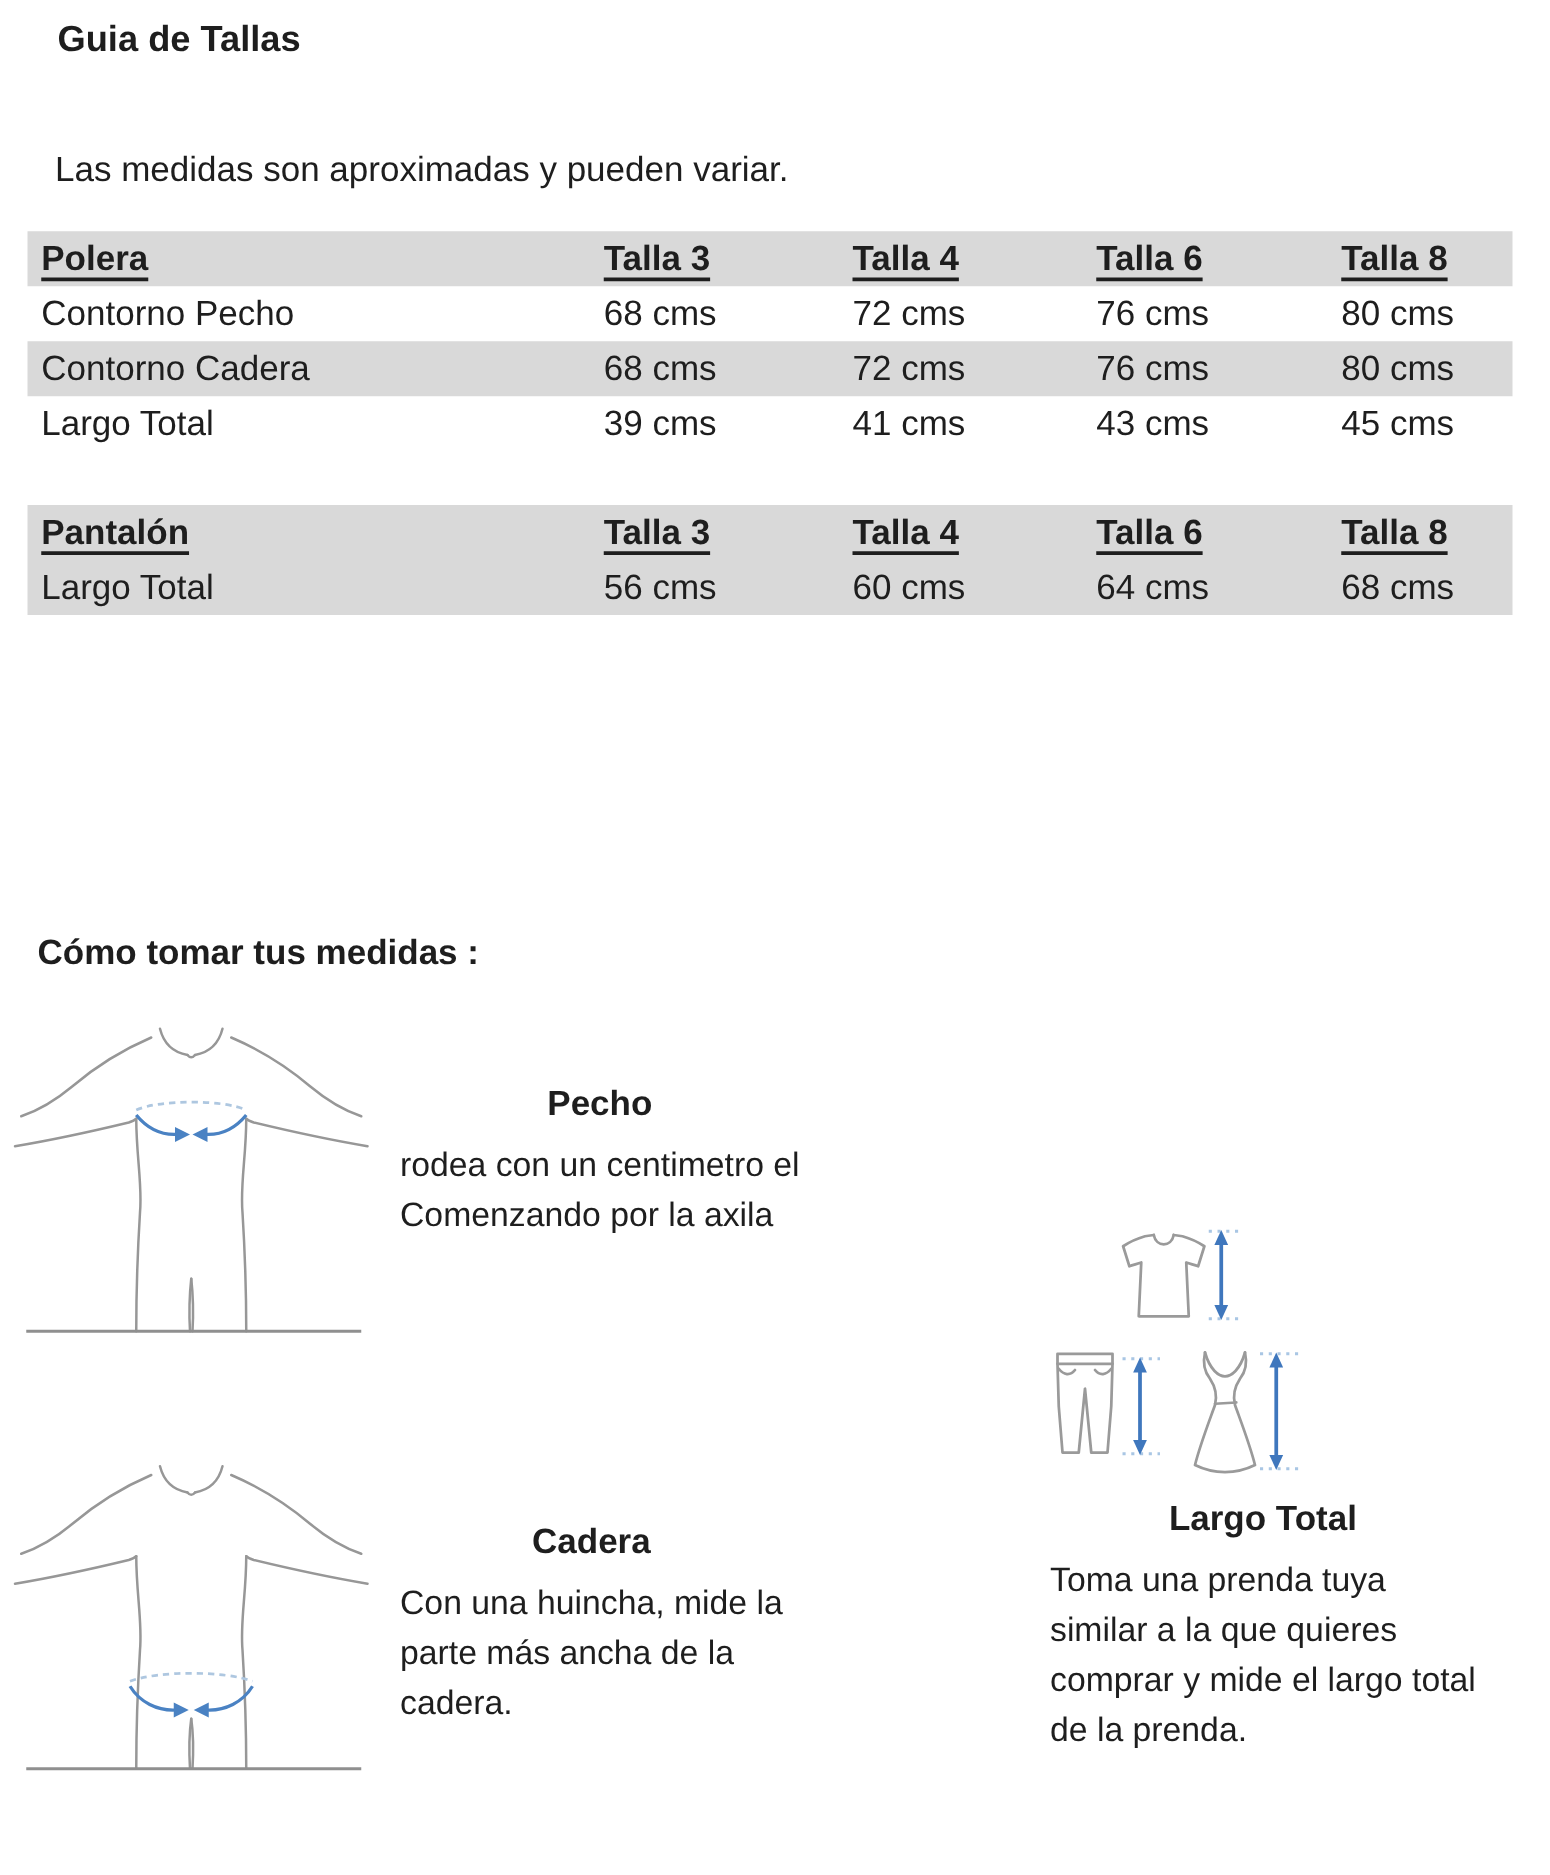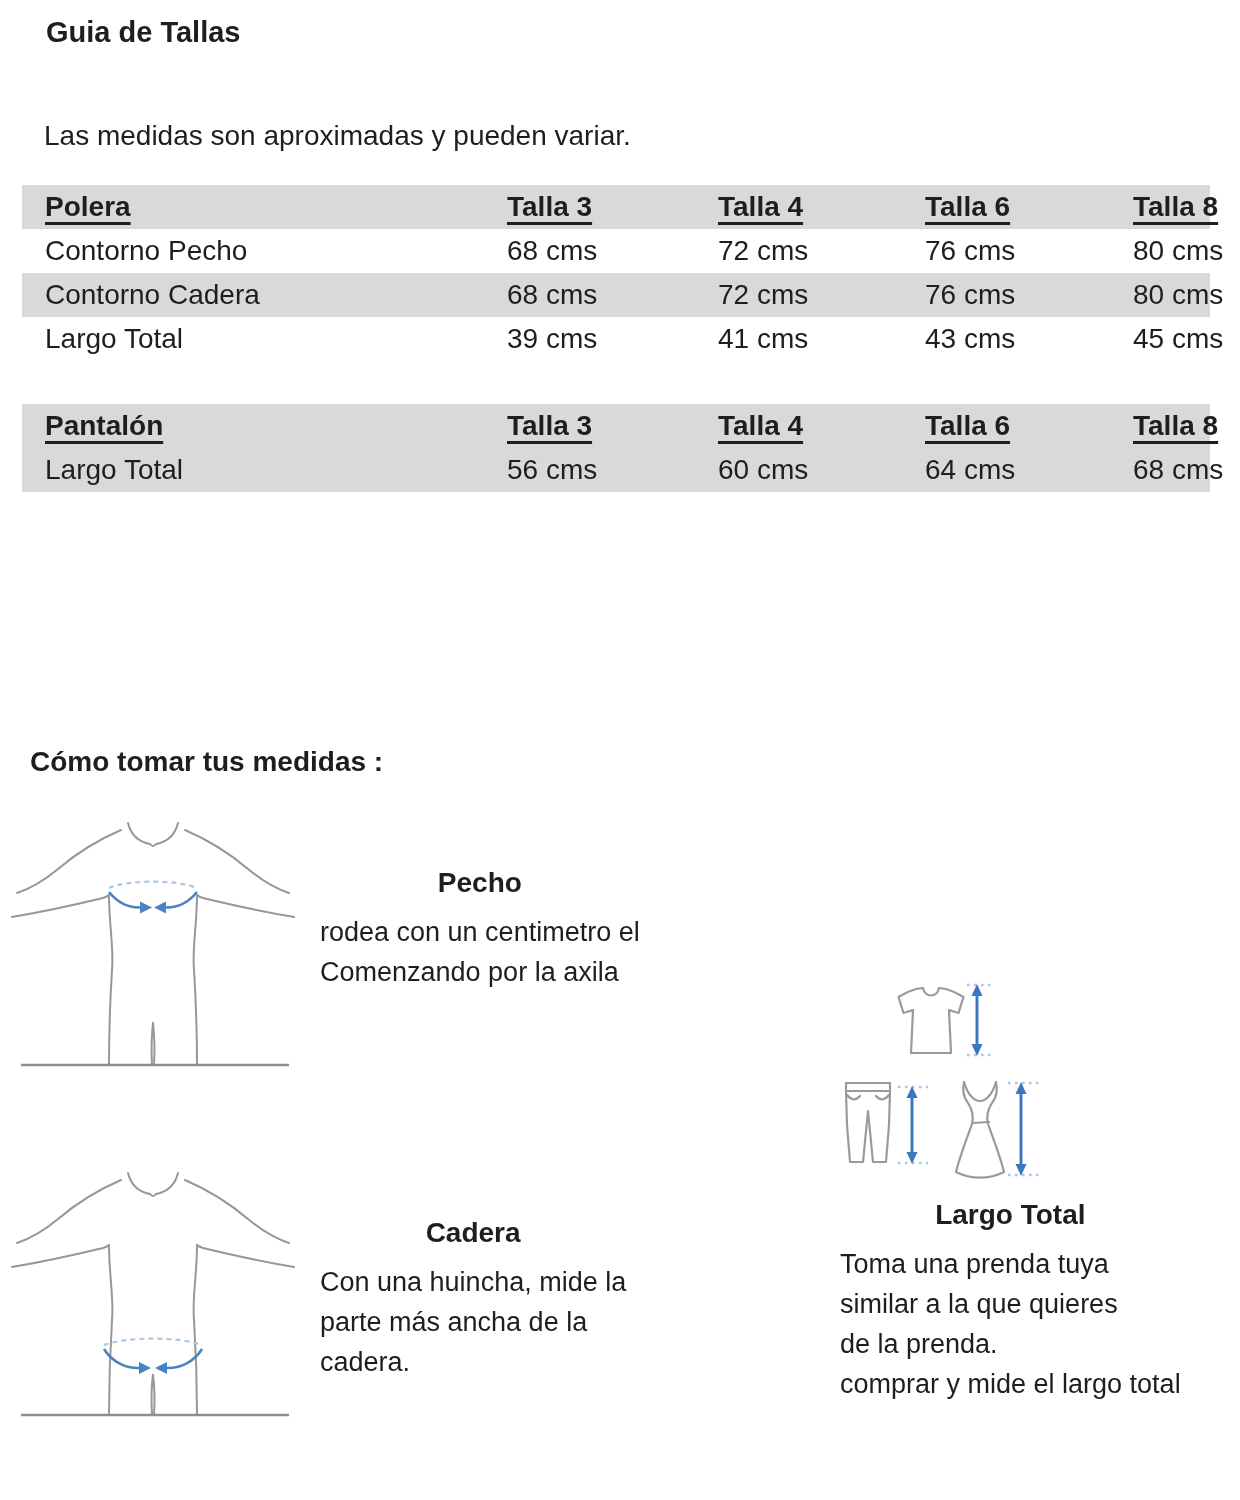--- a/index.html
+++ b/index.html
@@ -3,21 +3,21 @@
 <meta charset="utf-8">
 <style>
   html,body{margin:0;padding:0;background:#fff;}
   .page{position:relative;width:1240px;height:1500px;background:#ffffff;
         font-family:"Liberation Sans","DejaVu Sans",sans-serif;color:#1e1e1e;overflow:hidden;}
   .title{position:absolute;left:46px;top:16px;font-size:29px;font-weight:bold;margin:0;}
   .subtitle{position:absolute;left:30px;top:106px;font-size:28px;margin:14px;}
   .sizetable{position:absolute;left:22px;width:1188px;}
   .trow{display:flex;height:44px;align-items:center;font-size:28px;}
   .trow.stripe{background:#d9d9d9;}
-  .c{flex:0 0 auto;white-space:nowrap;margin-left:12px;}
+  .c{flex:0 0 auto;white-space:nowrap;}
   .c0{width:461px;padding-left:11px;box-sizing:border-box;}
   .c1{width:199px;}
   .c2{width:195px;}
   .c3{width:196px;}
   .c4{width:126px;}
   .hd{font-weight:bold;text-decoration:underline;text-underline-offset:6px;text-decoration-thickness:2.5px;}
   .section-heading{position:absolute;left:30px;top:746px;font-size:28px;font-weight:bold;margin:0;}
   .tblock{position:absolute;}
   .tb-title{font-weight:bold;font-size:28px;line-height:34px;margin-bottom:12px;text-align:center;}
   .tb-line{font-size:27px;line-height:40px;}
@@ -173,22 +173,22 @@
       <polygon points="131,192 143,198 131,204" fill="#4a82c3"></polygon>
       <path d="M194,179 C186,192 172,198.5 158,198" stroke="#4a82c3" stroke-width="2.6" fill="none"></path>
       <polygon points="159,192 147,198 159,204" fill="#4a82c3"></polygon>
     </g>
   </svg>
 
   <div class="tblock" style="left:840px;top:1198px">
     <div class="tb-title">Largo Total</div>
     <div class="tb-line">Toma una prenda tuya</div>
     <div class="tb-line">similar a la que quieres</div>
+    <div class="tb-line">comprar y mide el largo total</div>
     <div class="tb-line">de la prenda.</div>
-    <div class="tb-line">comprar y mide el largo total</div>
   </div>
 
   <div class="tblock" style="left:320px;top:1216px">
     <div class="tb-title">Cadera</div>
     <div class="tb-line">Con una huincha, mide la</div>
     <div class="tb-line">parte más ancha de la</div>
     <div class="tb-line">cadera.</div>
   </div>
 
 </div>

